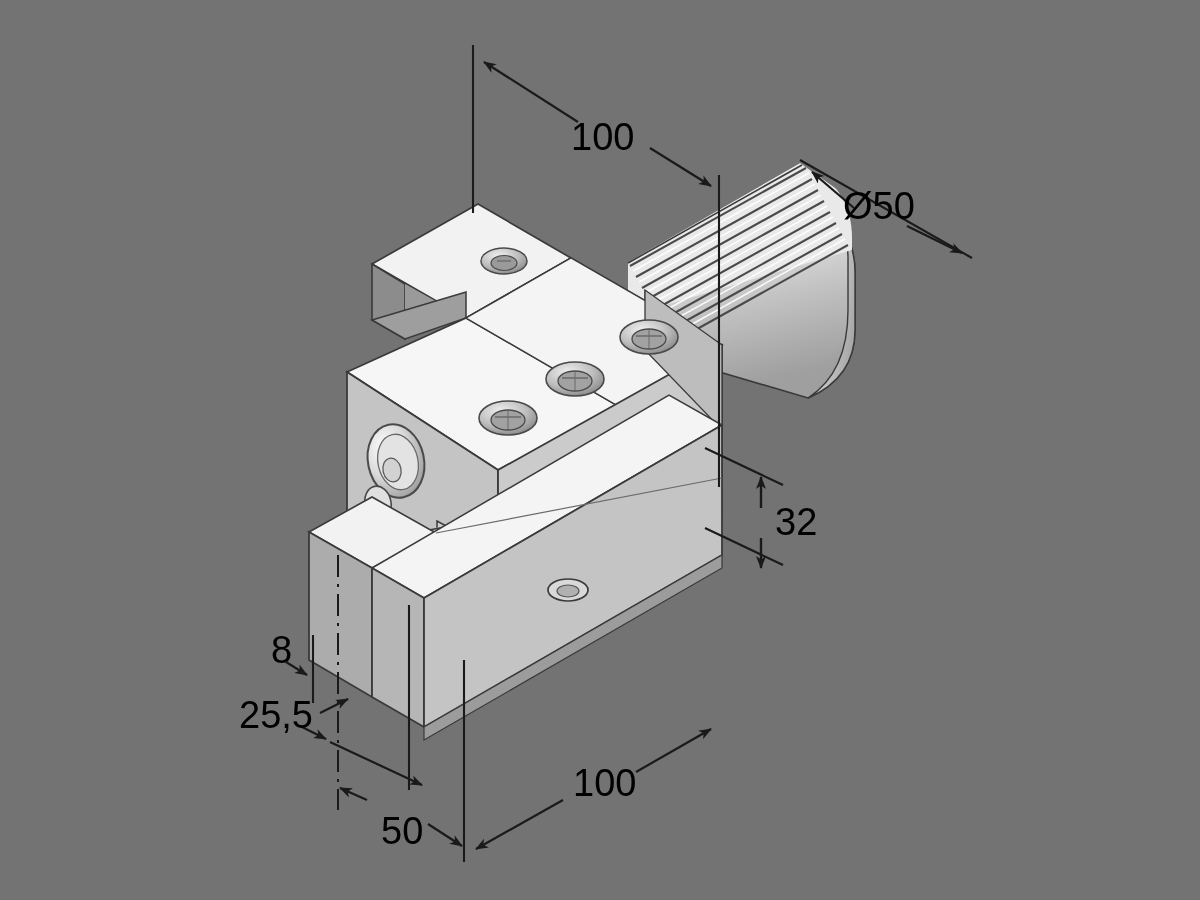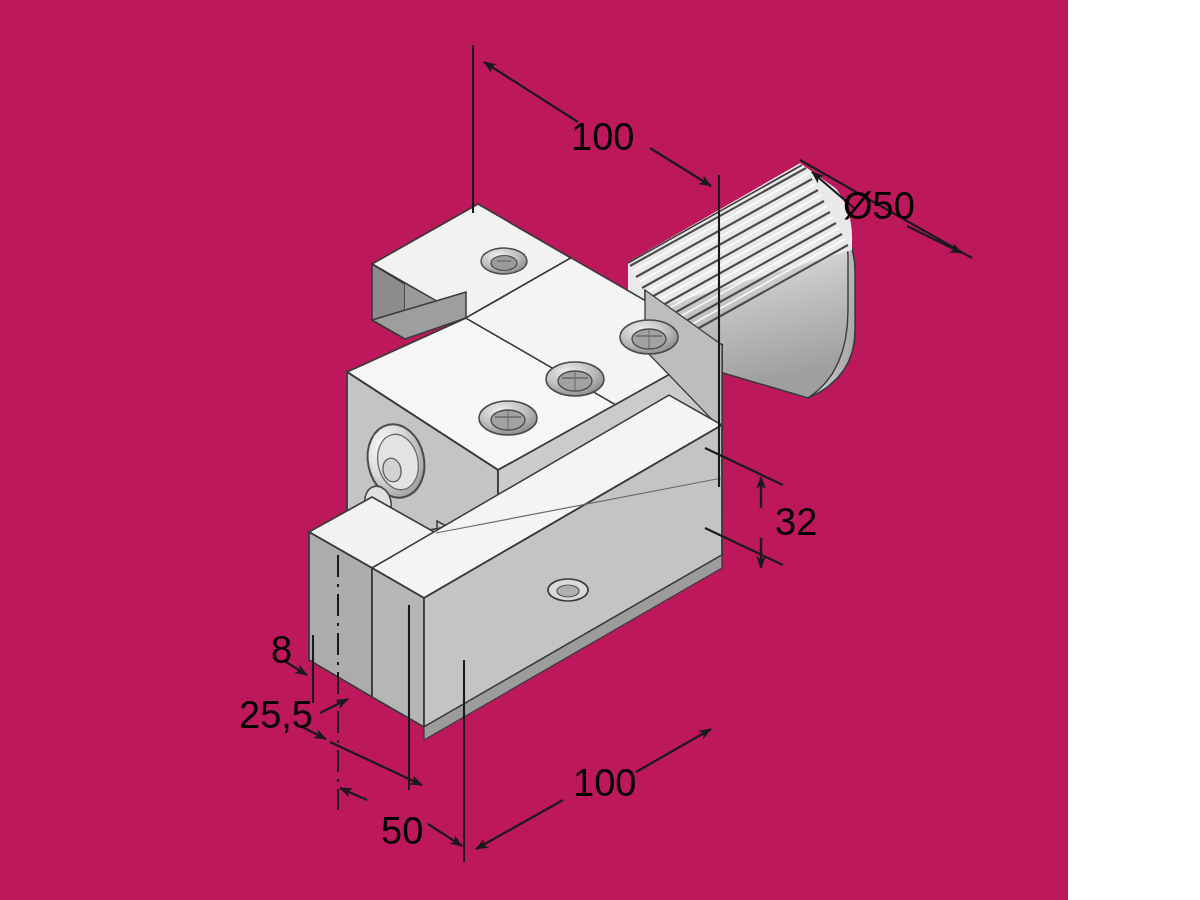--- a/index.html
+++ b/index.html
@@ -6,23 +6,23 @@
   html, body {
     margin: 0;
     padding: 0;
     background: #ffffff;
   }
   body {
     font-family: "Liberation Sans", sans-serif;
   }
   #canvas-wrap {
     position: relative;
-    width: 1068px;
+    width: 1200px;
     height: 900px;
-    background: #be185d;
+    background: #737373;
     overflow: hidden;
   }
   svg.drawing {
     display: block;
     width: 1200px;
     height: 900px;
   }
   .dim-text {
     font-family: "Liberation Sans", sans-serif;
     font-size: 38px;

